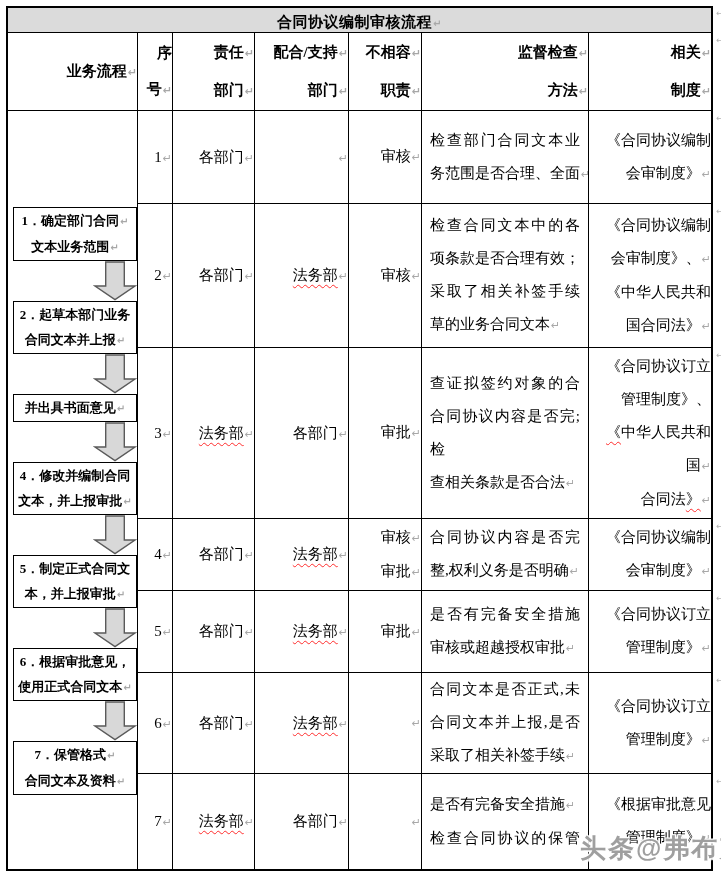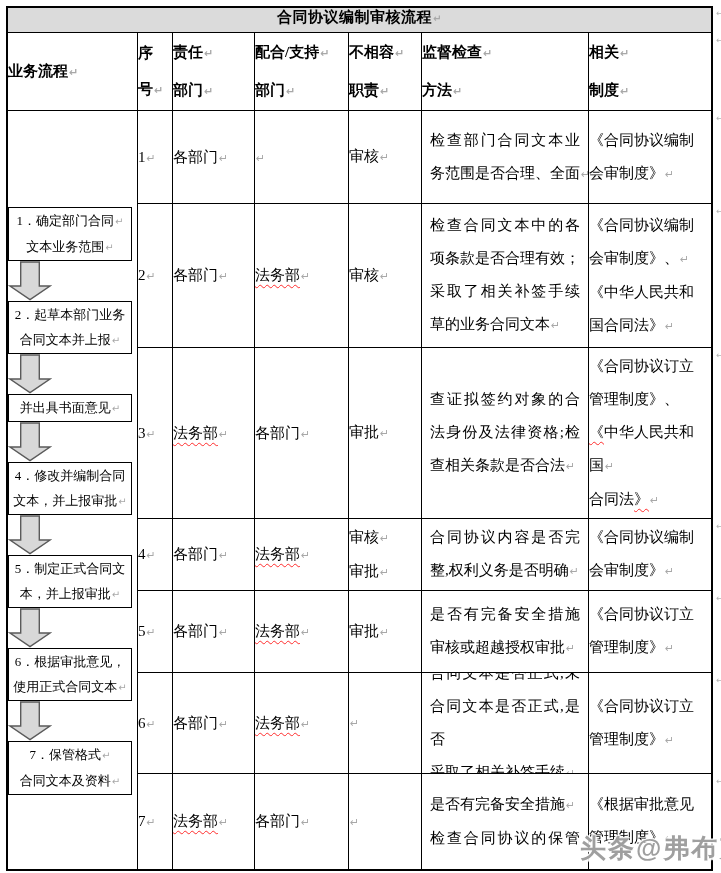--- a/index.html
+++ b/index.html
@@ -16,21 +16,21 @@
     display:grid;
     grid-template-columns:130px 35px 82px 94px 73px 167px 122px;
     grid-template-rows:25px 78px 93px 144px 171px 72px 82px 101px 95px;
     border:2px solid #000;
     background:#fff;
   }
   .cell {
     border-right:1px solid #000;
     border-bottom:1px solid #000;
     display:flex; flex-direction:column;
-    align-items:flex-start; justify-content:center;
+    align-items:flex-end; justify-content:center;
     font-size:15px; text-align:center;
     overflow:hidden;
   }
   .nbr { border-right:none; }
   .nbb { border-bottom:none; }
   .title-cell {
     grid-column:1 / -1;
     background:#dbdbdb;
     font-weight:bold;
     flex-direction:row;
@@ -39,20 +39,21 @@
   }
   .hline { line-height:36px; font-weight:bold; white-space:nowrap; }
   .iline, .sline { line-height:33px; white-space:nowrap; }
   .method { align-items:stretch; padding:0 8px; text-align:left; }
   .mline { line-height:33px; text-align:justify; white-space:nowrap; }
   .mline.j { text-align-last:justify; white-space:normal; }
   
   .flow {
     justify-content:flex-start;
     padding-top:96px;
+    font-weight:bold;
   }
   .fbox {
     width:124px;
     border:1px solid #000;
     background:#fff;
     text-align:center;
   }
   .fline { font-size:13px; line-height:25px; white-space:nowrap; }
   .farrow { width:44px; height:40px; margin:0; display:block; }
   .farrow path { fill:#d8d8d8; stroke:#5a5a5a; stroke-width:1.4; }
@@ -228,21 +229,21 @@
       <span class="sq">法务部<span class="mk">↵</span></span>
     </div>
   <div class="cell">
       <span>各部门<span class="mk">↵</span></span>
     </div>
   <div class="cell">
       <div class="iline">审批<span class="mk">↵</span></div>
     </div>
   <div class="cell method">
     <div class="mline j">查证拟签约对象的合</div>
-    <div class="mline j">法身份及法律资格;检</div>
+    <div class="mline j">合同协议内容是否完;检</div>
     <div class="mline">查相关条款是否合法<span class="mk">↵</span></div>
   </div>
   <div class="cell nbr">
     <div class="sline">《合同协议订立</div>
     <div class="sline">管理制度》、</div>
     <div class="sline"><span class="sq">《</span><span>中华人民共和</span></div>
     <div class="sline">国<span class="mk">↵</span></div>
     <div class="sline"><span>合同法</span><span class="sq">》</span><span class="mk">↵</span></div>
   </div>
 
@@ -296,21 +297,21 @@
       <span>各部门<span class="mk">↵</span></span>
     </div>
   <div class="cell">
       <span class="sq">法务部<span class="mk">↵</span></span>
     </div>
   <div class="cell">
       <div class="iline"><span class="mk">↵</span></div>
     </div>
   <div class="cell method">
     <div class="mline j">合同文本是否正式,未</div>
-    <div class="mline j">合同文本是否正式,是否</div>
+    <div class="mline j">合同文本并上报,是否</div>
     <div class="mline">采取了相关补签手续<span class="mk">↵</span></div>
   </div>
   <div class="cell nbr">
     <div class="sline">《合同协议订立</div>
     <div class="sline">管理制度》<span class="mk">↵</span></div>
   </div>
 
   <div class="cell nbb">
       <span>7<span class="mk">↵</span></span>
     </div>

